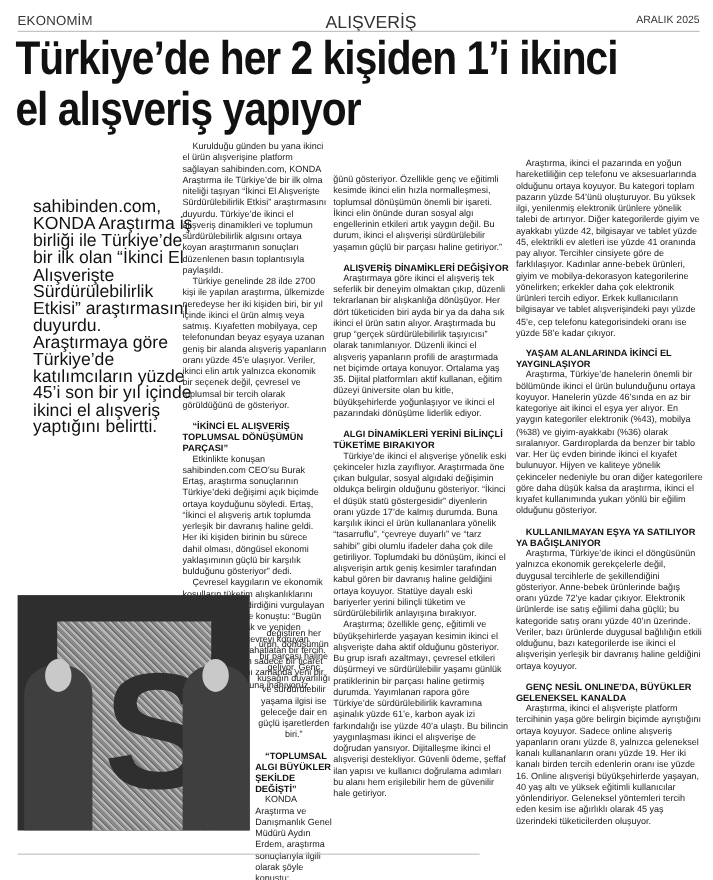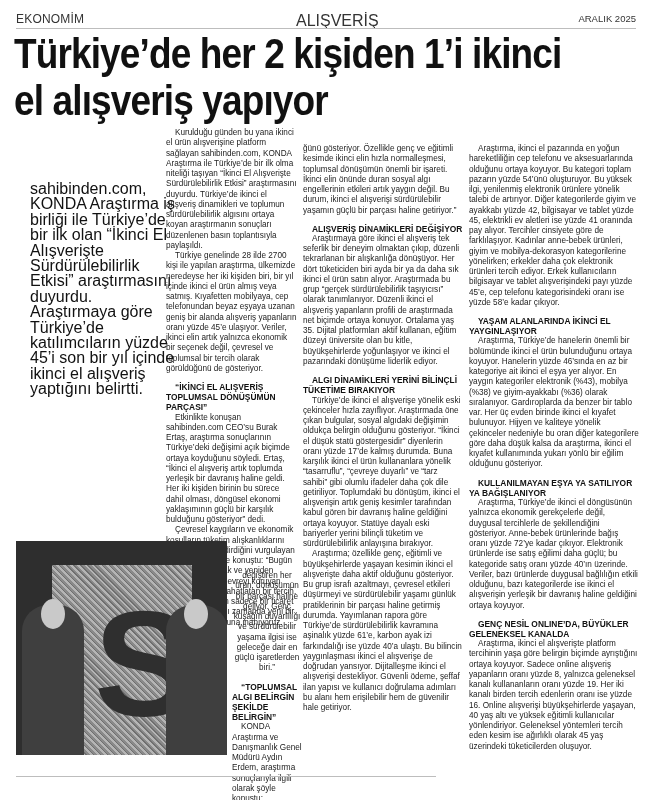--- a/index.html
+++ b/index.html
@@ -49,25 +49,25 @@
 
 <div class="col col1">
     <p style="margin-top: 0px;">Kurulduğu günden bu yana ikinci el ürün alışverişine platform sağlayan sahibinden.com, KONDA Araştırma ile Türkiye’de bir ilk olma niteliği taşıyan “İkinci El Alışverişte Sürdürülebilirlik Etkisi” araştırmasını duyurdu. Türkiye’de ikinci el alışveriş dinamikleri ve toplumun sürdürülebilirlik algısını ortaya koyan araştırmanın sonuçları düzenlenen basın toplantısıyla paylaşıldı.</p>
     <p>Türkiye genelinde 28 ilde 2700 kişi ile yapılan araştırma, ülkemizde neredeyse her iki kişiden biri, bir yıl içinde ikinci el ürün almış veya satmış. Kıyafetten mobilyaya, cep telefonundan beyaz eşyaya uzanan geniş bir alanda alışveriş yapanların oranı yüzde 45’e ulaşıyor. Veriler, ikinci elin artık yalnızca ekonomik bir seçenek değil, çevresel ve toplumsal bir tercih olarak görüldüğünü de gösteriyor.</p>
     <h4>“İKİNCİ EL ALIŞVERİŞ TOPLUMSAL DÖNÜŞÜMÜN PARÇASI”</h4>
     <p>Etkinlikte konuşan sahibinden.com CEO’su Burak Ertaş, araştırma sonuçlarının Türkiye’deki değişimi açık biçimde ortaya koyduğunu söyledi. Ertaş, “İkinci el alışveriş artık toplumda yerleşik bir davranış haline geldi. Her iki kişiden birinin bu sürece dahil olması, döngüsel ekonomi yaklaşımının güçlü bir karşılık bulduğunu gösteriyor” dedi.</p>
     <p>Çevresel kaygıların ve ekonomik koşulların tüketim alışkanlıklarını yeniden şekillendirdiğini vurgulayan Burak Ertaş şöyle konuştu: “Bugün var olanı onarmak ve yeniden kullanmak hem çevreyi koruyan hem de bütçeyi rahatlatan bir tercih. Biz de bu sürecin sadece bir ticaret modeli değil, aynı zamanda yeni bir kültür oluşturduğuna inanıyoruz. Platformumuzda</p>
   </div>
 <div class="col col1-b">
     <p style="text-indent: 0px; margin-top: 0px; text-align: center;">değiştiren her ürün, dönüşümün bir parçası haline geliyor. Genç kuşağın duyarlılığı ve sürdürülebilir yaşama ilgisi ise geleceğe dair en güçlü işaretlerden biri.”</p>
-    <h4>“TOPLUMSAL ALGI BELİRGİN ŞEKİLDE BELİRGİN”</h4>
+    <h4>“TOPLUMSAL ALGI BÜYÜKLER ŞEKİLDE DEĞİŞTİ”</h4>
     <p>KONDA Araştırma ve Danışmanlık Genel Müdürü Aydın Erdem, araştırma sonuçlarıyla ilgili olarak şöyle konuştu: “Türkiye’de ikinci el alışveriş artık yalnızca bir seçenek değil. Veriler, bu davranışın bilinçli tüketim ve çevre duyarlılığının birleştiği yeni bir akışa dönüştü-</p>
   </div>
 <div class="col col2">
-    <p style="text-indent: 0px; margin-top: 0px;">ğünü gösteriyor. Özellikle genç ve eğitimli kesimde ikinci elin hızla normalleşmesi, toplumsal dönüşümün önemli bir işareti. İkinci elin önünde duran sosyal algı engellerinin etkileri artık yaygın değil. Bu durum, ikinci el alışverişi sürdürülebilir yaşamın güçlü bir parçası haline getiriyor.”</p>
+    <p style="text-indent: 0px; margin-top: 14px;">ğünü gösteriyor. Özellikle genç ve eğitimli kesimde ikinci elin hızla normalleşmesi, toplumsal dönüşümün önemli bir işareti. İkinci elin önünde duran sosyal algı engellerinin etkileri artık yaygın değil. Bu durum, ikinci el alışverişi sürdürülebilir yaşamın güçlü bir parçası haline getiriyor.”</p>
     <h4>ALIŞVERİŞ DİNAMİKLERİ DEĞİŞİYOR</h4>
     <p>Araştırmaya göre ikinci el alışveriş tek seferlik bir deneyim olmaktan çıkıp, düzenli tekrarlanan bir alışkanlığa dönüşüyor. Her dört tüketiciden biri ayda bir ya da daha sık ikinci el ürün satın alıyor. Araştırmada bu grup “gerçek sürdürülebilirlik taşıyıcısı” olarak tanımlanıyor. Düzenli ikinci el alışveriş yapanların profili de araştırmada net biçimde ortaya konuyor. Ortalama yaş 35. Dijital platformları aktif kullanan, eğitim düzeyi üniversite olan bu kitle, büyükşehirlerde yoğunlaşıyor ve ikinci el pazarındaki dönüşüme liderlik ediyor.</p>
     <h4>ALGI DİNAMİKLERİ YERİNİ BİLİNÇLİ TÜKETİME BIRAKIYOR</h4>
     <p>Türkiye’de ikinci el alışverişe yönelik eski çekinceler hızla zayıflıyor. Araştırmada öne çıkan bulgular, sosyal algıdaki değişimin oldukça belirgin olduğunu gösteriyor. “İkinci el düşük statü göstergesidir” diyenlerin oranı yüzde 17’de kalmış durumda. Buna karşılık ikinci el ürün kullananlara yönelik “tasarruflu”, “çevreye duyarlı” ve “tarz sahibi” gibi olumlu ifadeler daha çok dile getiriliyor. Toplumdaki bu dönüşüm, ikinci el alışverişin artık geniş kesimler tarafından kabul gören bir davranış haline geldiğini ortaya koyuyor. Statüye dayalı eski bariyerler yerini bilinçli tüketim ve sürdürülebilirlik anlayışına bırakıyor.</p>
     <p>Araştırma; özellikle genç, eğitimli ve büyükşehirlerde yaşayan kesimin ikinci el alışverişte daha aktif olduğunu gösteriyor. Bu grup israfı azaltmayı, çevresel etkileri düşürmeyi ve sürdürülebilir yaşamı günlük pratiklerinin bir parçası haline getirmiş durumda. Yayımlanan rapora göre Türkiye’de sürdürülebilirlik kavramına aşinalık yüzde 61’e, karbon ayak izi farkındalığı ise yüzde 40’a ulaştı. Bu bilincin yaygınlaşması ikinci el alışverişe de doğrudan yansıyor. Dijitalleşme ikinci el alışverişi destekliyor. Güvenli ödeme, şeffaf ilan yapısı ve kullanıcı doğrulama adımları bu alanı hem erişilebilir hem de güvenilir hale getiriyor.</p>
   </div>
 <div class="col col3">
     <p style="margin-top: 0px;">Araştırma, ikinci el pazarında en yoğun hareketliliğin cep telefonu ve aksesuarlarında olduğunu ortaya koyuyor. Bu kategori toplam pazarın yüzde 54’ünü oluşturuyor. Bu yüksek ilgi, yenilenmiş elektronik ürünlere yönelik talebi de artırıyor. Diğer kategorilerde giyim ve ayakkabı yüzde 42, bilgisayar ve tablet yüzde 45, elektrikli ev aletleri ise yüzde 41 oranında pay alıyor. Tercihler cinsiyete göre de farklılaşıyor. Kadınlar anne-bebek ürünleri, giyim ve mobilya-dekorasyon kategorilerine yönelirken; erkekler daha çok elektronik ürünleri tercih ediyor. Erkek kullanıcıların bilgisayar ve tablet alışverişindeki payı yüzde 45’e, cep telefonu kategorisindeki oranı ise yüzde 58’e kadar çıkıyor.</p>
     <h4>YAŞAM ALANLARINDA İKİNCİ EL YAYGINLAŞIYOR</h4>
     <p>Araştırma, Türkiye’de hanelerin önemli bir bölümünde ikinci el ürün bulunduğunu ortaya koyuyor. Hanelerin yüzde 46’sında en az bir kategoriye ait ikinci el eşya yer alıyor. En yaygın kategoriler elektronik (%43), mobilya (%38) ve giyim-ayakkabı (%36) olarak sıralanıyor. Gardıroplarda da benzer bir tablo var. Her üç evden birinde ikinci el kıyafet bulunuyor. Hijyen ve kaliteye yönelik çekinceler nedeniyle bu oran diğer kategorilere göre daha düşük kalsa da araştırma, ikinci el kıyafet kullanımında yukarı yönlü bir eğilim olduğunu gösteriyor.</p>

